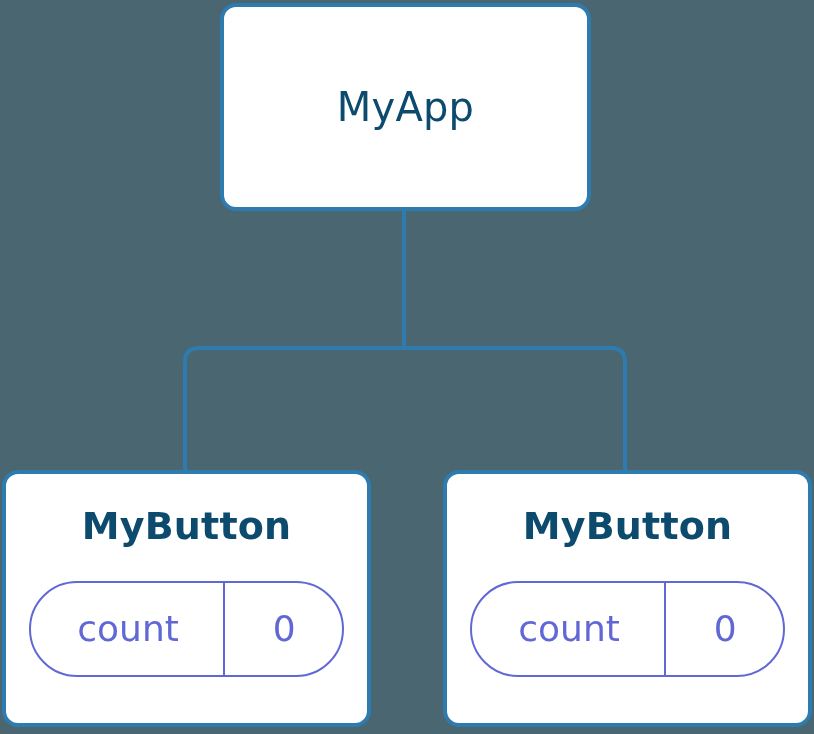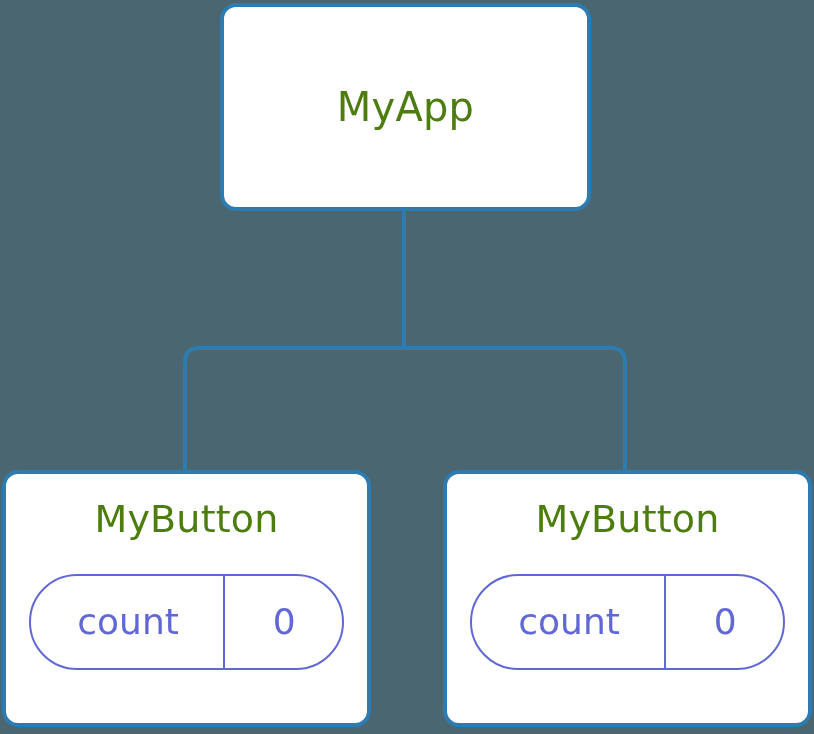--- a/index.html
+++ b/index.html
@@ -51,31 +51,32 @@
     justify-content: flex-start;
   }
   #node-mybutton-1 {
     left: 443px;
     top: 470px;
     width: 369px;
     height: 257px;
     justify-content: flex-start;
   }
   .node-title {
-    color: #4d7c0f;
+    color: #0c4a6e;
     font-size: 38px;
     line-height: 1;
     letter-spacing: 0.2px;
     white-space: nowrap;
   }
   #node-myapp .node-title {
     font-size: 40px;
   }
   .node-child .node-title {
-    margin-top: 26px;
+    margin-top: 33px;
+    font-weight: bold;
   }
   .state-pill {
     margin-top: 36px;
     display: flex;
     align-items: stretch;
     height: 96px;
     border: 2px solid #6168d6;
     border-radius: 48px;
     box-sizing: border-box;
     background: #ffffff;

